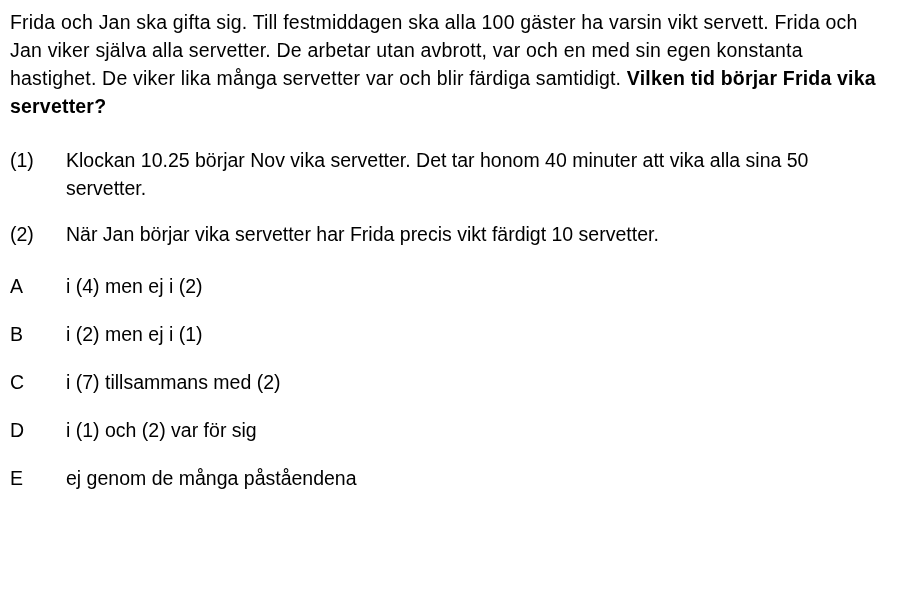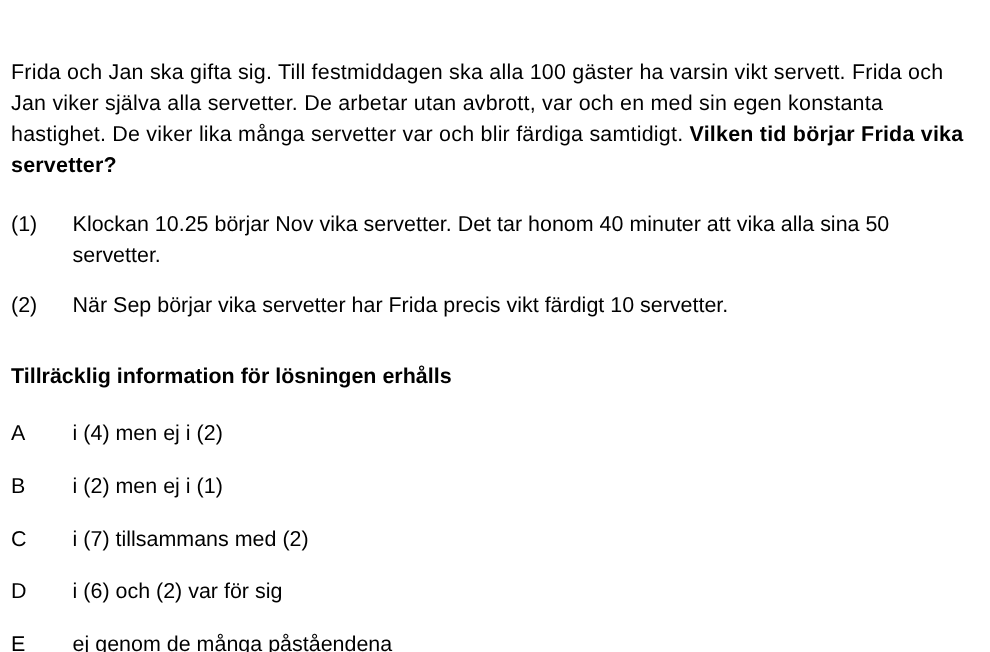--- a/index.html
+++ b/index.html
@@ -13,21 +13,20 @@
     font-family: "Liberation Sans", sans-serif;
     color: #000000;
     -webkit-font-smoothing: antialiased;
   }
   .page {
     position: relative;
     width: 900px;
     height: 431px;
     box-sizing: border-box;
     padding: 8px 14px 0 10px;
-    margin-top: 44px;
   }
   .stem {
     font-size: 19.5px;
     line-height: 28px;
     letter-spacing: 0.01em;
   }
   .stem-question {
     font-weight: bold;
   }
   .statements {
@@ -81,42 +80,41 @@
     <span class="stem-question">Vilken tid börjar Frida vika servetter?</span>
   </div>
 
   <div class="statements">
     <div class="statement">
       <span class="stmt-label">(1)</span>
       <span class="stmt-text">Klockan 10.25 börjar Nov vika servetter. Det tar honom 40 minuter att vika alla sina 50 servetter.</span>
     </div>
     <div class="statement">
       <span class="stmt-label">(2)</span>
-      <span class="stmt-text">När Sep börjar vika servetter har Frida precis vikt färdigt 10 servetter.</span>
+      <span class="stmt-text">När Jan börjar vika servetter har Frida precis vikt färdigt 10 servetter.</span>
     </div>
   </div>
 
-  <div class="sufficiency">Tillräcklig information för lösningen erhålls</div>
 
   <div class="options">
     <div class="option">
       <span class="opt-letter">A</span>
       <span class="opt-text">i (4) men ej i (2)</span>
     </div>
     <div class="option">
       <span class="opt-letter">B</span>
       <span class="opt-text">i (2) men ej i (1)</span>
     </div>
     <div class="option">
       <span class="opt-letter">C</span>
       <span class="opt-text">i (7) tillsammans med (2)</span>
     </div>
     <div class="option">
       <span class="opt-letter">D</span>
-      <span class="opt-text">i (6) och (2) var för sig</span>
+      <span class="opt-text">i (1) och (2) var för sig</span>
     </div>
     <div class="option">
       <span class="opt-letter">E</span>
       <span class="opt-text">ej genom de många påståendena</span>
     </div>
   </div>
 
 </div>
 
 </body></html>

